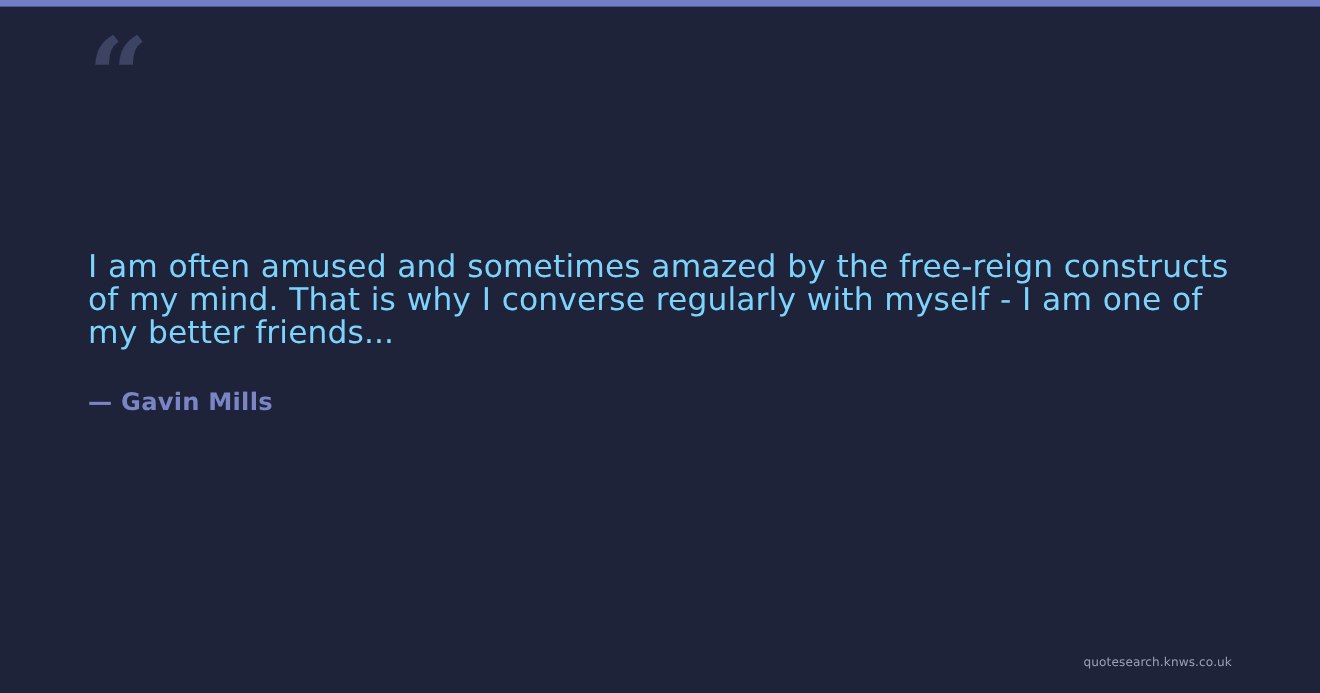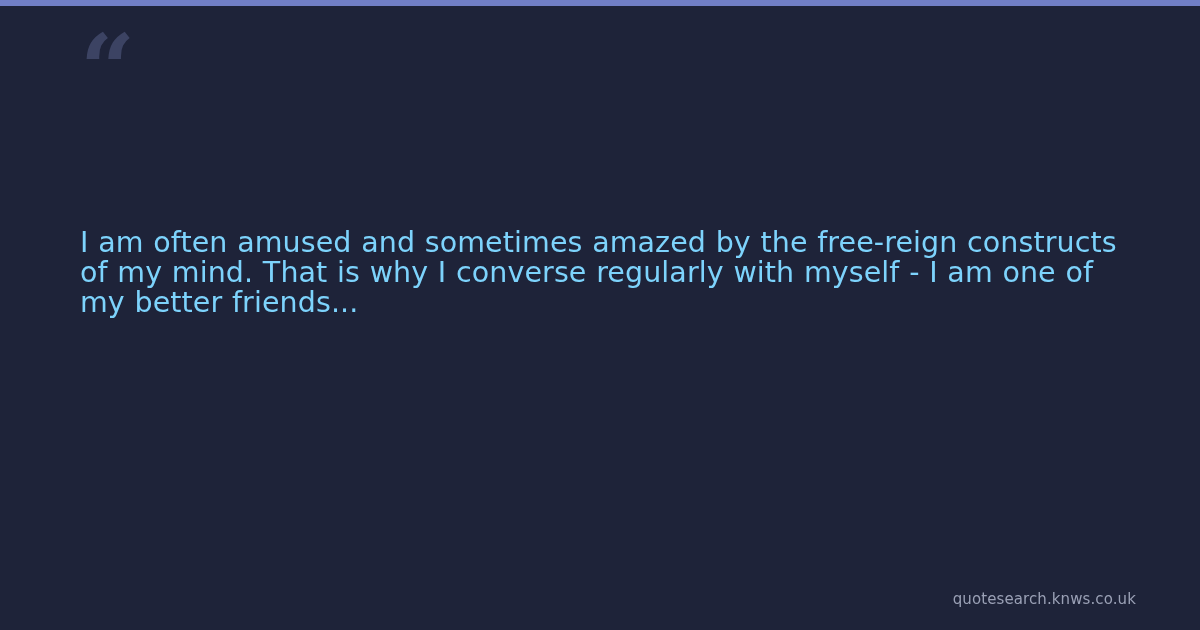--- a/index.html
+++ b/index.html
@@ -65,37 +65,38 @@
     margin: 0;
     padding-top: 36px;
     font-size: 22px;
     font-weight: 700;
     color: #7a85c6;
     letter-spacing: 0.2px;
   }
 
   .footer-url {
     position: absolute;
-    right: 64px;
+    right: 80px;
     bottom: 22px;
-    font-size: 15px;
+    font-size: 11px;
     color: #9aa0b5;
     letter-spacing: 0.1px;
     margin-top: 21px;
   }
 </style>
 </head>
 <body>
 
 <div class="quote-card">
 
   <div class="accent-bar"></div>
 
   <div class="quote-mark">“</div>
 
   <div class="content">
     <p class="quote-text">I am often amused and sometimes amazed by the free-reign constructs of my mind. That is why I converse regularly with myself - I am one of my better friends...</p>
 
+    <p class="author">— Gavin Mills</p>
   </div>
 
   <div class="footer-url">quotesearch.knws.co.uk</div>
 
 </div>
 
 </body></html>

